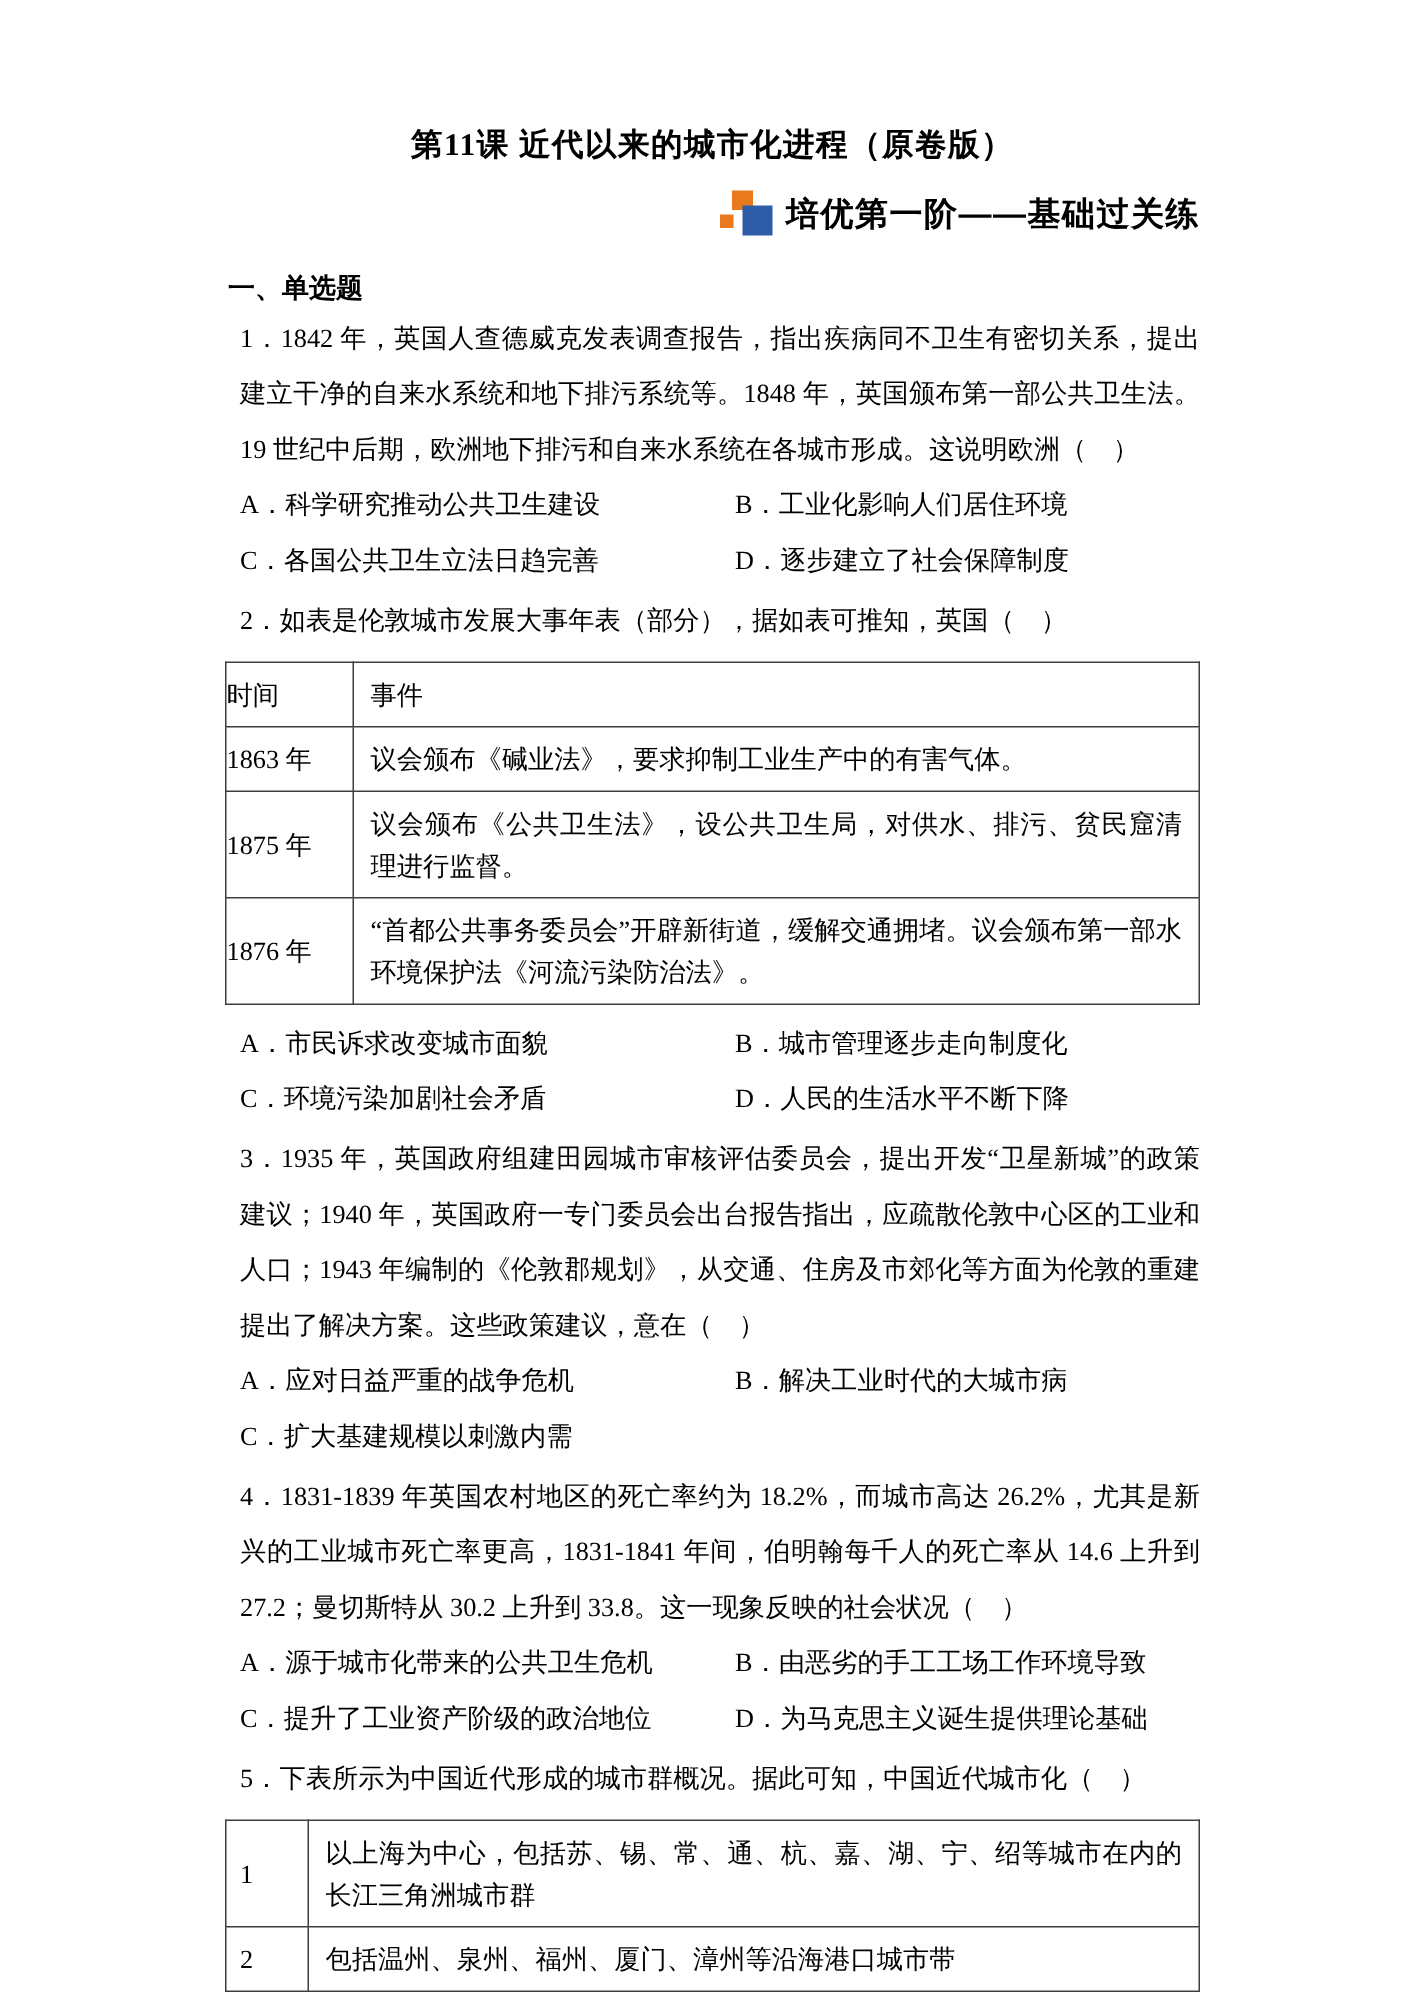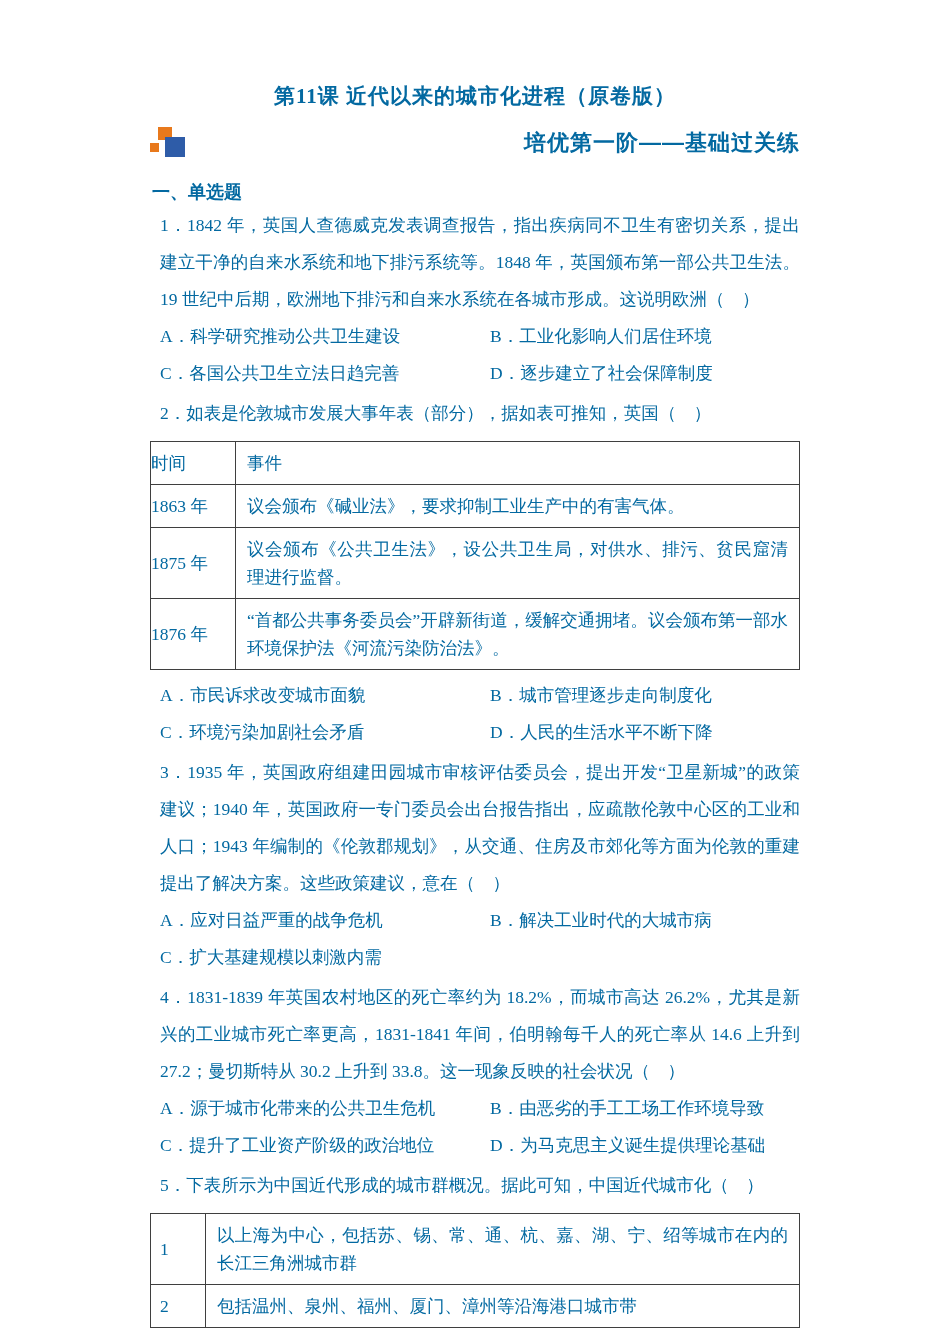--- a/index.html
+++ b/index.html
@@ -2,37 +2,37 @@
 <html><head>
 <meta charset="utf-8">
 <style>
   * { margin:0; padding:0; box-sizing:border-box; }
   html,body { background:#ffffff; }
   .page {
     position:relative;
     width:950px; height:1344px;
     margin:0 auto;
     background:#ffffff;
-    color:#0369a1;
+    color:#000000;
     font-family:"Liberation Serif","DejaVu Serif",serif;
     font-size:17.5px;
     padding:56px 150px 0 150px;
     overflow:hidden;
   }
   .title {
     font-size:21px;
     font-weight:700;
     text-align:center;
     letter-spacing:1px;
     margin-top:26px;
   }
   .banner {
     display:flex;
     align-items:center;
-    justify-content:space-between;
+    justify-content:flex-end;
     gap:8px;
     margin-top:16px;
   }
   .banner .logo { display:inline-flex; align-items:center; }
   .banner .subtitle {
     font-size:22px;
     font-weight:700;
     font-family:"Liberation Sans","DejaVu Sans",sans-serif;
     letter-spacing:1px;
   }

